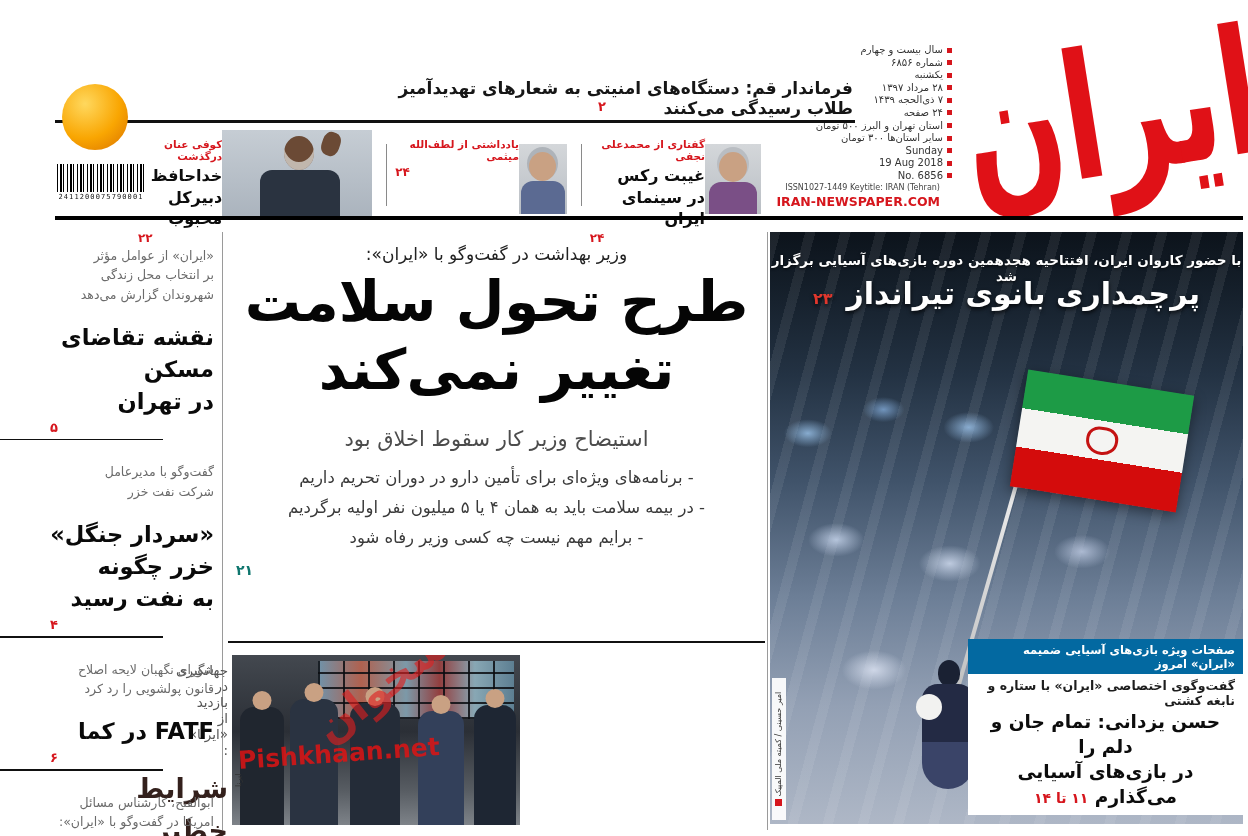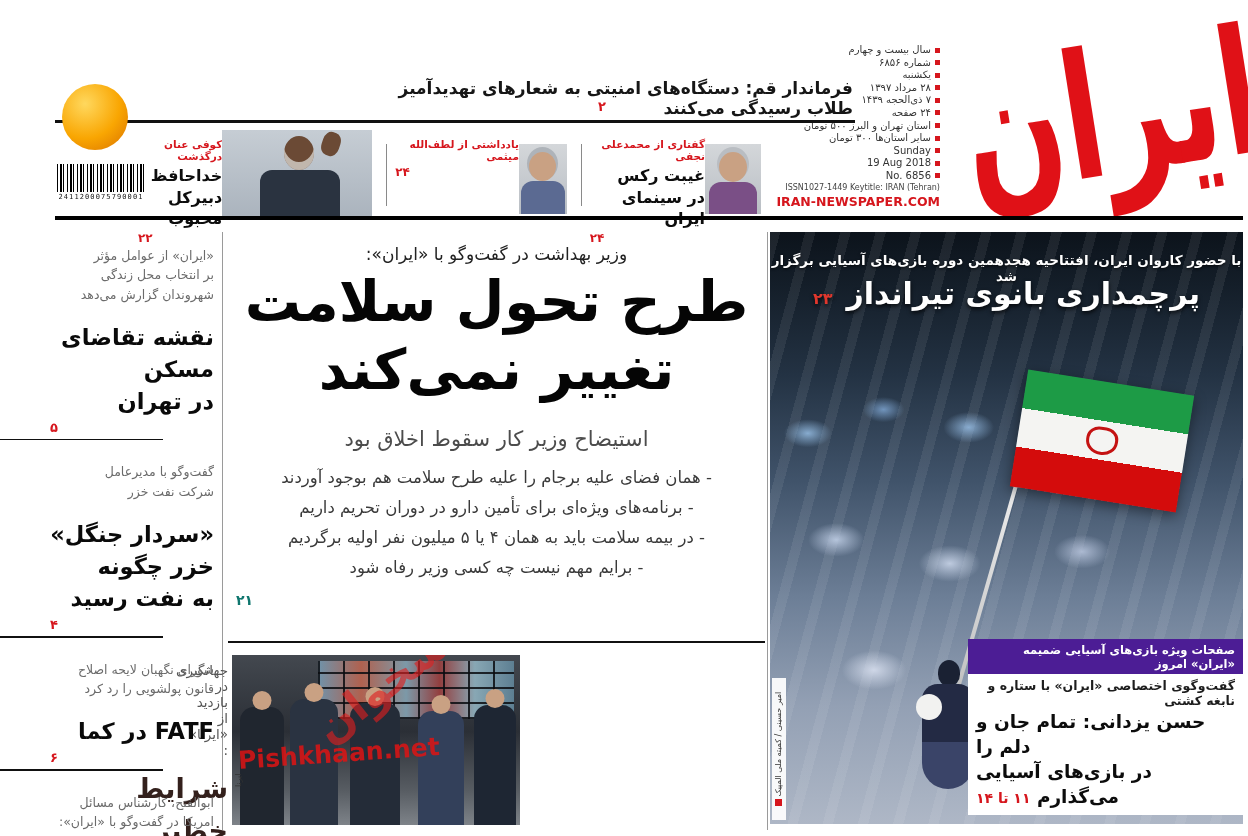--- a/index.html
+++ b/index.html
@@ -9,21 +9,21 @@
     margin:0 auto;direction:rtl;
   }
   .pre{white-space:pre-line;}
   
   .logo{
     position:absolute;right:6px;top:18px;width:262px;height:190px;
     display:flex;align-items:center;justify-content:center;
     font-size:112px;font-weight:bold;color:#e01117;
     transform:rotate(-9deg) scale(1.05,1.55);
   }
-  .info-col{position:absolute;right:308px;top:44px;width:150px;text-align:right;}
+  .info-col{position:absolute;right:296px;top:44px;width:150px;text-align:right;}
   .info-line{font-size:10px;line-height:12.6px;color:#333;white-space:nowrap;}
   .info-line .sq{display:inline-block;width:5px;height:5px;background:#d6161d;margin-left:4px;vertical-align:middle;}
   .issn{position:absolute;right:308px;top:183px;width:170px;font-size:8px;color:#444;direction:ltr;text-align:right;white-space:nowrap;}
   .site{position:absolute;right:308px;top:194px;width:170px;font-size:12.5px;font-weight:bold;color:#d6161d;direction:ltr;text-align:right;}
   .mast-line{position:absolute;left:55px;top:120px;width:800px;height:3px;background:#111;}
   .ball{position:absolute;left:62px;top:84px;width:66px;height:66px;border-radius:50%;
     background:radial-gradient(circle at 35% 30%,#ffd85e,#f9a602 55%,#e07c00 90%);z-index:3;}
   .barcode{position:absolute;left:57px;top:164px;width:88px;height:28px;
     background:repeating-linear-gradient(90deg,#000 0 1px,#fff 1px 3px,#000 3px 5px,#fff 5px 6px,#000 6px 7px,#fff 7px 10px);}
   .barcode-num{position:absolute;left:55px;top:193px;width:92px;font-family:"DejaVu Sans Mono",monospace;
@@ -105,23 +105,23 @@
   .flag::after{content:"";position:absolute;left:50%;top:50%;width:26px;height:22px;transform:translate(-50%,-50%);
     border:3px solid #c41212;border-radius:50% 50% 60% 60%;}
   .bearer-head{position:absolute;left:168px;top:428px;width:22px;height:26px;border-radius:50% 50% 45% 45%;background:#1a2133;}
   .bearer-body{position:absolute;left:152px;top:452px;width:52px;height:105px;border-radius:18px 18px 30px 30px;
     background:linear-gradient(180deg,#232a44 0 55%,#3a4468 55% 100%);}
   .bearer-ball{position:absolute;left:146px;top:462px;width:26px;height:26px;border-radius:50%;background:#f2f2f0;}
   .ag-credit{position:absolute;left:2px;bottom:4px;width:14px;height:142px;background:rgba(255,255,255,.92);
     font-size:8px;color:#333;writing-mode:vertical-rl;transform:rotate(180deg);text-align:center;line-height:14px;}
   .ag-credit b{display:inline-block;width:7px;height:7px;background:#d6161d;}
   .ag-overlay{position:absolute;left:198px;right:0;bottom:9px;background:#fff;}
-  .ag-band{background:#4c1d95;color:#fff;font-size:11.5px;font-weight:bold;padding:4px 8px 3px;text-align:right;}
+  .ag-band{background:#0369a1;color:#fff;font-size:11.5px;font-weight:bold;padding:4px 8px 3px;text-align:right;}
   .ag-int-kicker{font-size:12.5px;font-weight:bold;color:#1d1d1d;padding:4px 8px 1px;text-align:right;}
-  .ag-int-headline{font-size:18.5px;font-weight:bold;color:#0c0c0c;line-height:1.35;padding:1px 8px 5px;text-align:left;}
+  .ag-int-headline{font-size:18.5px;font-weight:bold;color:#0c0c0c;line-height:1.35;padding:1px 8px 5px;text-align:center;}
   .ag-int-pages{color:#d6161d;font-size:14px;font-weight:bold;}
 </style>
 </head>
 <body>
 
 <div id="page">
 
   <div class="logo">ایران</div>
 
   <div class="info-col">
@@ -192,21 +192,20 @@
 
   <div class="vdiv" style="left:222px;"></div>
   <div class="vdiv" style="left:767px;"></div>
 
   <div class="main-story">
     <div class="ms-kicker">وزیر بهداشت در گفت‌وگو با «ایران»:</div>
     <div class="ms-headline pre">طرح تحول سلامت
 تغییر نمی‌کند</div>
     <div class="ms-subhead">استیضاح وزیر کار سقوط اخلاق بود</div>
     <div class="ms-bullets">
-      <div>- همان فضای علیه برجام را علیه طرح سلامت هم بوجود آوردند</div>
       <div>- برنامه‌های ویژه‌ای برای تأمین دارو در دوران تحریم داریم</div>
       <div>- در بیمه سلامت باید به همان ۴ یا ۵ میلیون نفر اولیه برگردیم</div>
       <div>- برایم مهم نیست چه کسی وزیر رفاه شود</div>
     </div>
     <div class="ms-page">۲۱</div>
   </div>
   <div class="ms-rule"></div>
 
   <div class="jh-photo">
     <div class="tvwall">

